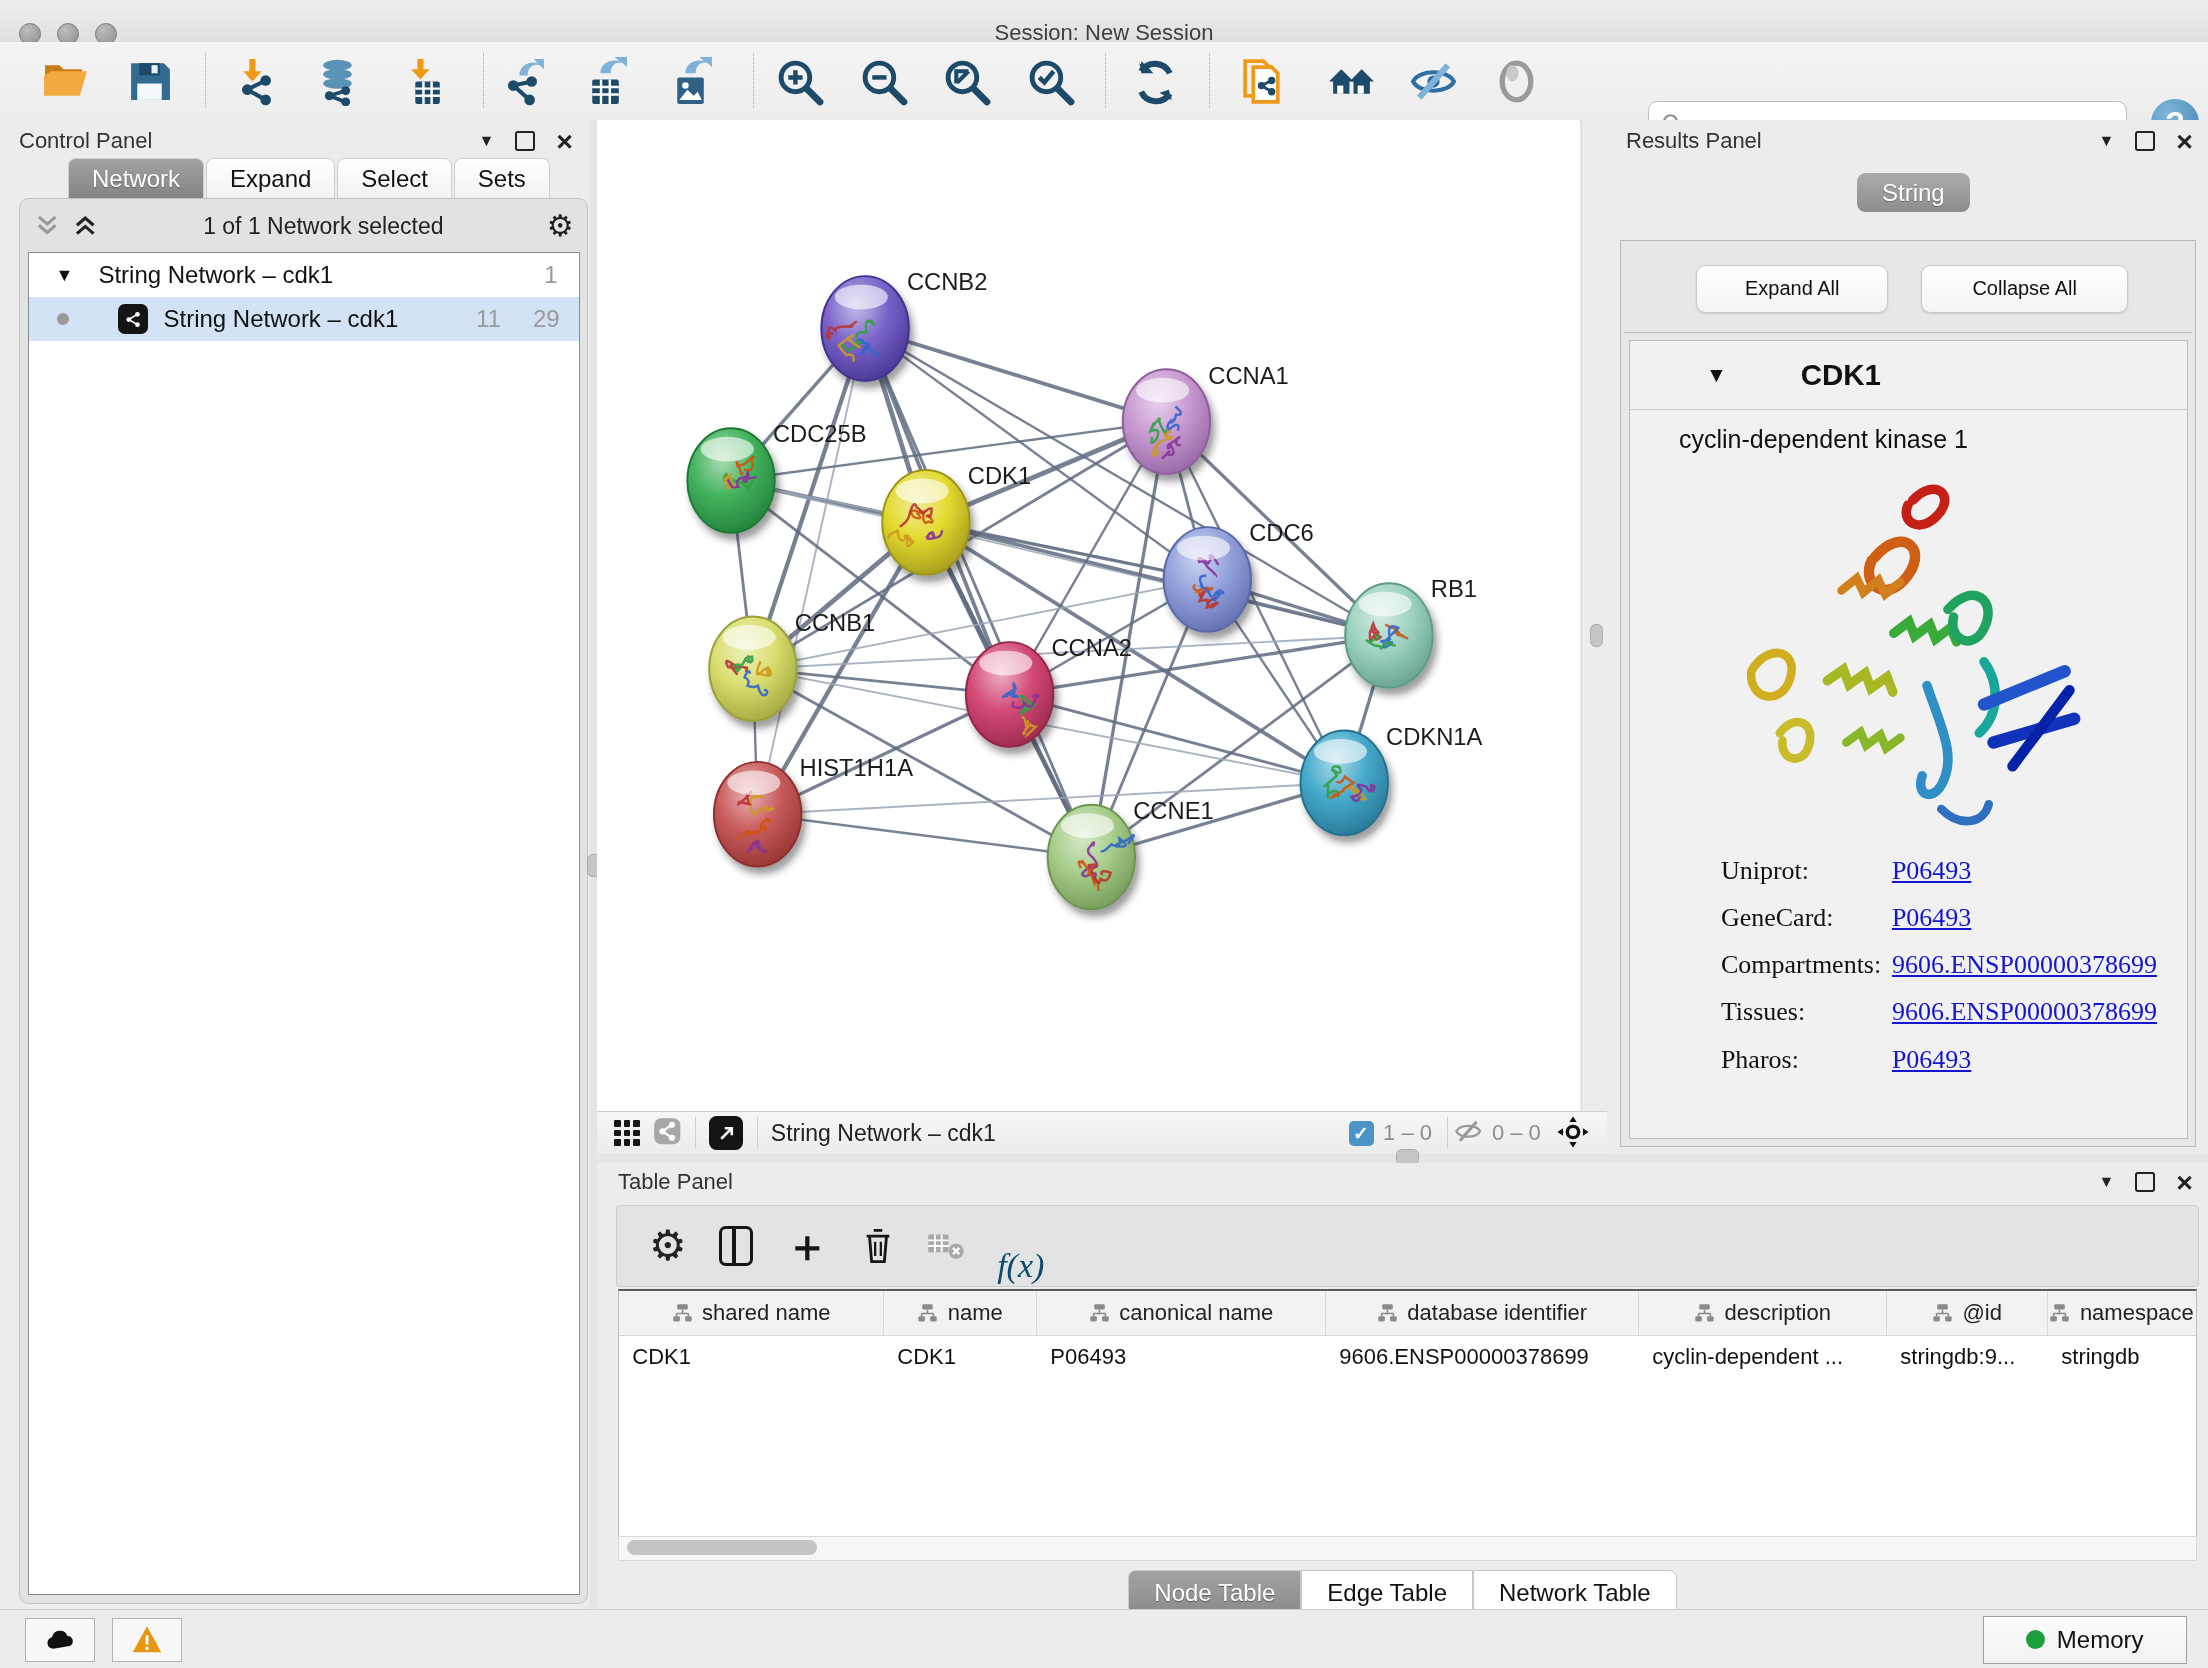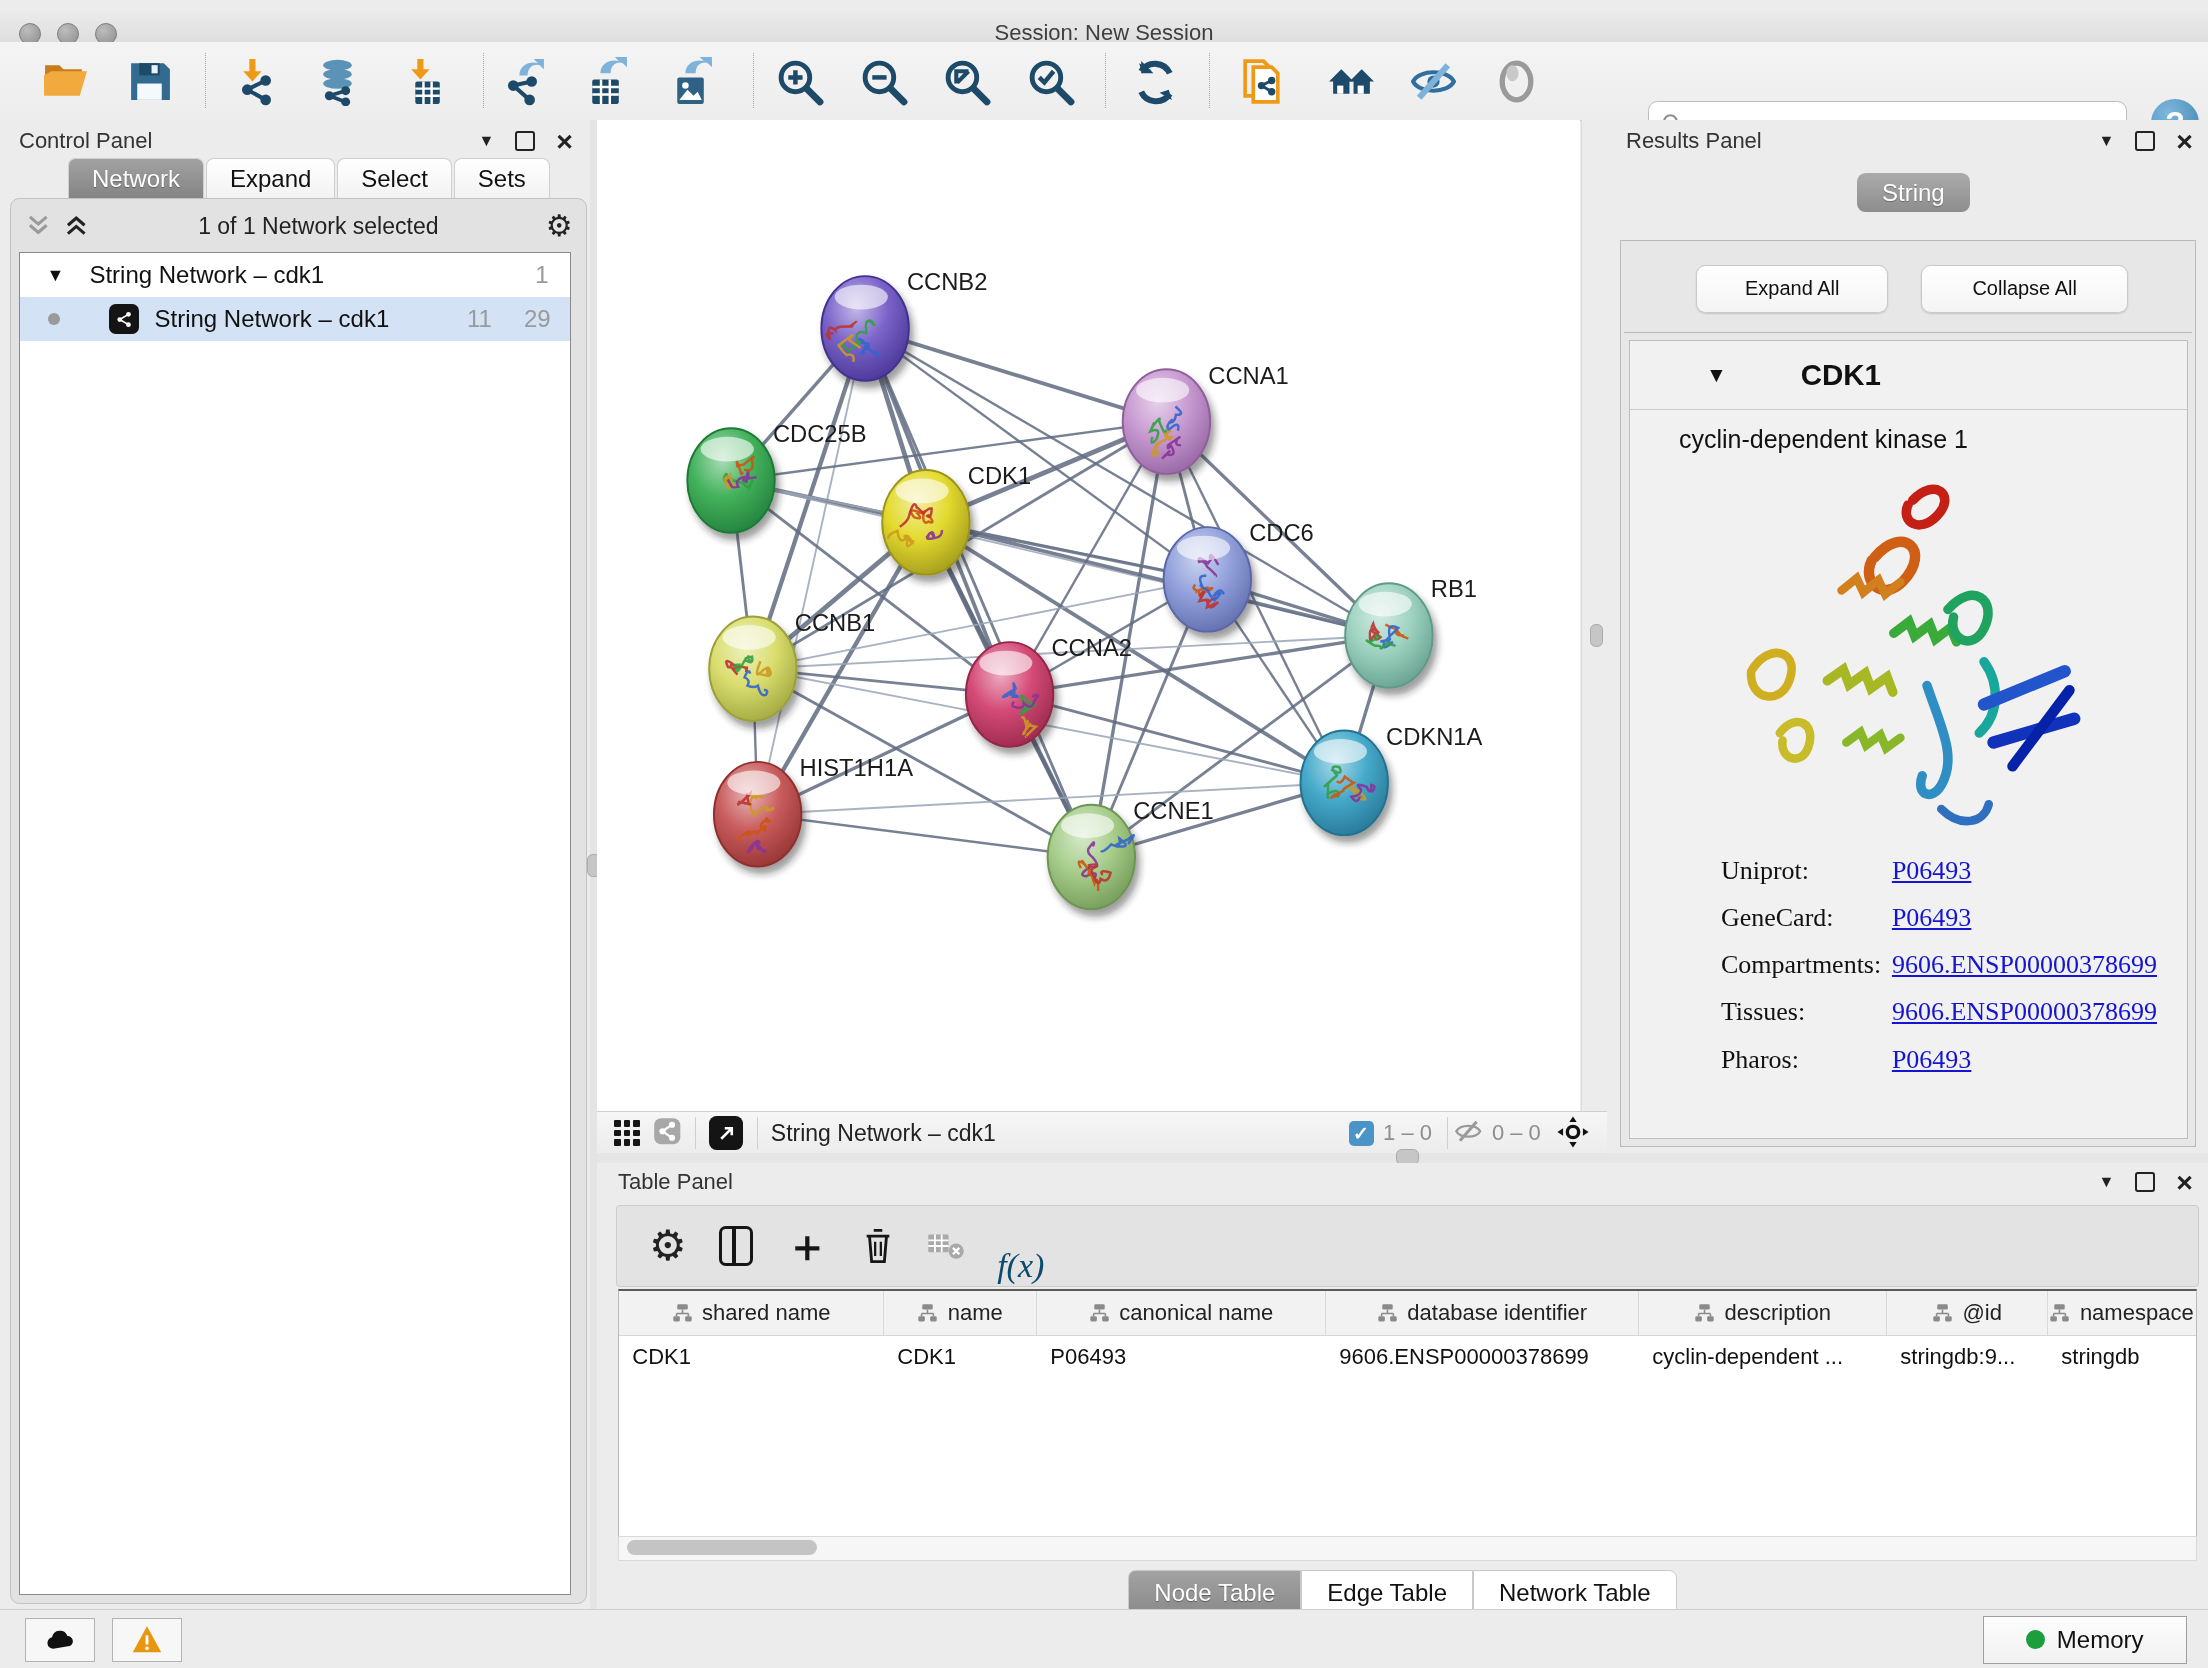--- a/index.html
+++ b/index.html
@@ -36,22 +36,22 @@
   .winctl .flt{width:16px;height:16px;border:2.4px solid #222;border-radius:2.9px;}
   .winctl .cls{font-size:28.5px;font-weight:bold;line-height:16px;}
 
   
   .control-panel{left:0;top:120px;width:590px;height:1489px;background:#ececec;}
   .cp-head{position:absolute;left:19px;top:7.6px;right:17px;display:flex;justify-content:space-between;align-items:center;}
   .tabs-row{position:absolute;left:68px;top:38px;display:flex;}
   .tab{height:40px;line-height:40px;padding:0 23px;font-size:24px;background:linear-gradient(#ffffff,#f2f2f2);
     border:1px solid #cfcfcf;border-bottom:none;border-radius:7.6px 7.6px 0 0;color:#111;margin-right:1.9px;}
   .tab.sel{background:linear-gradient(#a2a2a2,#838383);color:#fff;text-shadow:0 1px 1px rgba(0,0,0,.3);}
-  .cp-box{position:absolute;left:10px;top:78px;width:567px;height:1404px;background:#e2e2e2;
-    border:1px solid #c2c2c2;border-radius:9.5px;padding-left:8px;}
+  .cp-box{position:absolute;left:19px;top:78px;width:567px;height:1404px;background:#e2e2e2;
+    border:1px solid #c2c2c2;border-radius:9.5px;}
   .cp-toolrow{position:absolute;left:13.3px;right:13.3px;top:7.6px;height:40px;display:flex;align-items:center;}
   .cp-status{flex:1;text-align:center;font-size:23px;color:#222;}
   .chev svg{width:28.5px;height:28.5px;}
   .gear{font-size:30px;color:#222;line-height:28.5px;}
   .net-list{position:absolute;left:7.6px;top:53px;width:550px;height:1341px;background:#fff;border:1.9px solid #8a8a8a;}
   .tree-row{display:flex;align-items:center;height:44px;font-size:24px;color:#111;}
   .tree-row .cnt{color:#9a9a9a;}
   .share-badge{width:30px;height:30px;border-radius:6.7px;background:#141414;display:flex;align-items:center;justify-content:center;}
   .share-badge svg{width:19px;height:19px;}
   .row-sel{background:#d4e2f6;}

